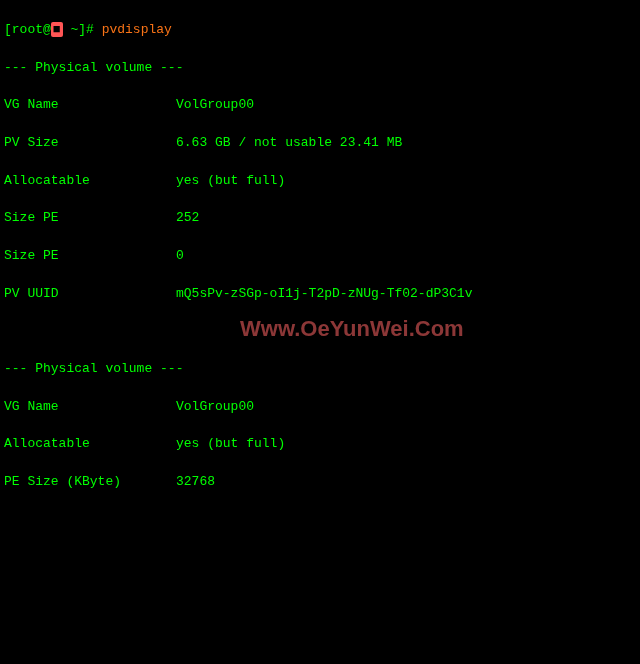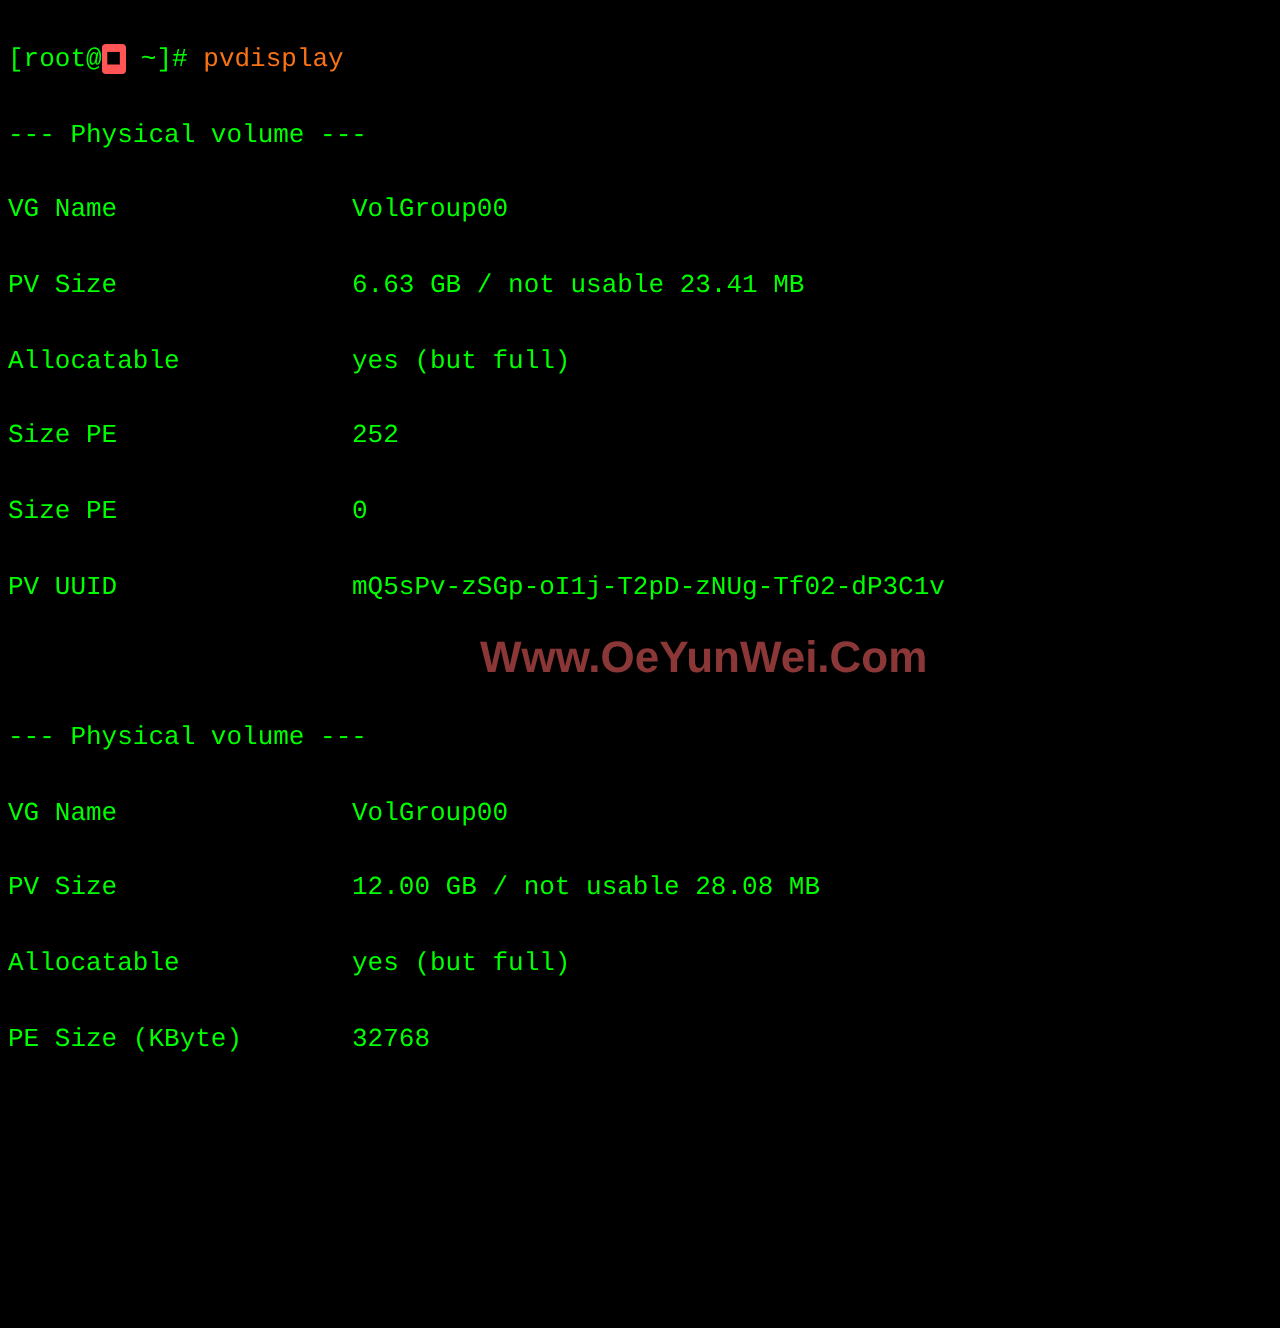--- a/index.html
+++ b/index.html
@@ -55,21 +55,20 @@
 <span class="line">--- Physical volume ---</span>
 <span class="line"><span style="display:inline-block;width:172px;">VG Name</span><span>VolGroup00</span></span>
 <span class="line"><span style="display:inline-block;width:172px;">PV Size</span><span>6.63 GB / not usable 23.41 MB</span></span>
 <span class="line"><span style="display:inline-block;width:172px;">Allocatable</span><span>yes (but full)</span></span>
 <span class="line"><span style="display:inline-block;width:172px;">Size PE</span><span>252</span></span>
 <span class="line"><span style="display:inline-block;width:172px;">Size PE</span><span>0</span></span>
 <span class="line"><span style="display:inline-block;width:172px;">PV UUID</span><span>mQ5sPv-zSGp-oI1j-T2pD-zNUg-Tf02-dP3C1v</span></span>
 <span class="line"> </span>
 <span class="line">--- Physical volume ---</span>
 <span class="line"><span style="display:inline-block;width:172px;">VG Name</span><span>VolGroup00</span></span>
-<span class="line"><span style="display:inline-block;width:172px;">PV Size</span><span>12.00 GB / not usable 28.08 MB</span></span>
 <span class="line"><span style="display:inline-block;width:172px;">Allocatable</span><span>yes (but full)</span></span>
 <span class="line"><span style="display:inline-block;width:172px;">PE Size (KByte)</span><span>32768</span></span>
 
 
 
 
 
 
 
 

